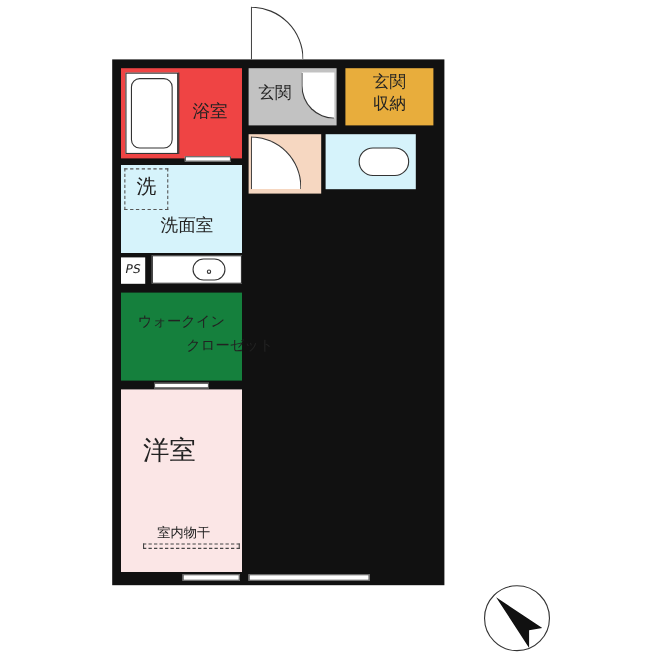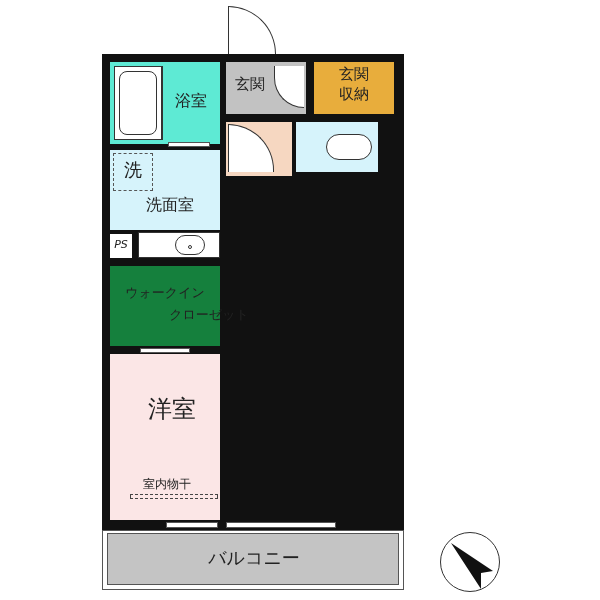--- a/index.html
+++ b/index.html
@@ -9,21 +9,21 @@
   .lbl{position:absolute;text-align:center;line-height:1.15;color:#222;}
   .white{background:#fff;}
 </style>
 </head>
 <body>
 
 <div class="abs" style="left:0;top:0;width:600px;height:600px;">
 
   <div class="abs wall" style="left:102px;top:54px;width:302px;height:478px;"></div>
 
-  <div class="abs" style="left:110px;top:62px;width:110px;height:82px;background:#5eead4;">
+  <div class="abs" style="left:110px;top:62px;width:110px;height:82px;background:#ef4444;">
     <div class="abs" style="left:4px;top:4px;width:48px;height:74px;border:1px solid #333;background:#fff;">
       <div class="abs" style="left:4px;top:4px;width:38px;height:64px;border:1px solid #333;border-radius:8px;"></div>
     </div>
     <div class="abs" style="left:52px;top:4px;width:1px;height:74px;background:#333;"></div>
     <div class="lbl" style="left:56px;top:30px;width:50px;font-size:16px;">浴室</div>
   </div>
   <div class="abs white" style="left:168px;top:142px;width:42px;height:5px;border:1px solid #555;"></div>
 
   <div class="abs" style="left:110px;top:150px;width:110px;height:80px;background:#d6f3fb;">
     <div class="abs" style="left:3px;top:3px;width:40px;height:38px;border:1px dashed #555;">
@@ -41,21 +41,21 @@
     </div>
   </div>
 
   <div class="abs" style="left:110px;top:266px;width:110px;height:80px;background:#15803d;">
     <div class="lbl" style="left:0;top:20px;width:110px;font-size:13px;">ウォークイン</div>
     <div class="lbl" style="left:0;top:42px;width:110px;font-size:13px;padding-left:44px;">クローゼット</div>
   </div>
   <div class="abs white" style="left:140px;top:348px;width:50px;height:5px;border:1px solid #555;"></div>
 
   <div class="abs" style="left:110px;top:354px;width:110px;height:166px;background:#fbe6e6;">
-    <div class="lbl" style="left:22px;top:42px;width:80px;font-size:24px;">洋室</div>
+    <div class="lbl" style="left:4px;top:42px;width:80px;font-size:24px;">洋室</div>
     <div class="lbl" style="left:12px;top:124px;width:90px;font-size:12px;">室内物干</div>
     <div class="abs" style="left:20px;top:140px;width:88px;height:5px;border:1px dashed #444;"></div>
   </div>
 
   <div class="abs" style="left:226px;top:62px;width:80px;height:52px;background:#c2c2c2;">
     <div class="lbl" style="left:2px;top:14px;width:44px;font-size:15px;">玄関</div>
     <div class="abs white" style="left:48px;top:4px;width:30px;height:42px;border-bottom-left-radius:30px;border:1px solid #333;border-top:none;border-right:none;"></div>
   </div>
   <div class="abs" style="left:228px;top:6px;width:48px;height:48px;border-top-right-radius:48px;border:1px solid #333;border-left:1px solid #333;border-bottom:none;background:#fff;"></div>
 
@@ -69,25 +69,20 @@
   </div>
 
   <div class="abs" style="left:296px;top:122px;width:82px;height:50px;background:#d6f3fb;">
     <div class="abs white" style="left:30px;top:12px;width:46px;height:26px;border:1px solid #333;border-radius:14px;"></div>
   </div>
 
 
   <div class="abs white" style="left:166px;top:522px;width:52px;height:6px;border:1px solid #555;"></div>
   <div class="abs white" style="left:226px;top:522px;width:110px;height:6px;border:1px solid #555;"></div>
 
-  <div class="abs" style="left:102px;top:530px;width:302px;height:60px;background:#fff;border:1px solid #555;">
-    <div class="abs" style="left:4px;top:2px;width:292px;height:52px;background:#c4c4c4;border:1px solid #555;">
-      <div class="lbl" style="left:0;top:14px;width:292px;font-size:18px;">バルコニー</div>
-    </div>
-  </div>
 
   <div class="abs" style="left:440px;top:532px;width:60px;height:60px;border:1px solid #333;border-radius:50%;">
     <svg width="60" height="60" viewBox="0 0 60 60" style="position:absolute;left:0;top:0;">
       <polygon points="10,10 52,38 40,40 40,56" fill="#111"></polygon>
     </svg>
   </div>
 
 </div>
 
 </body></html>

